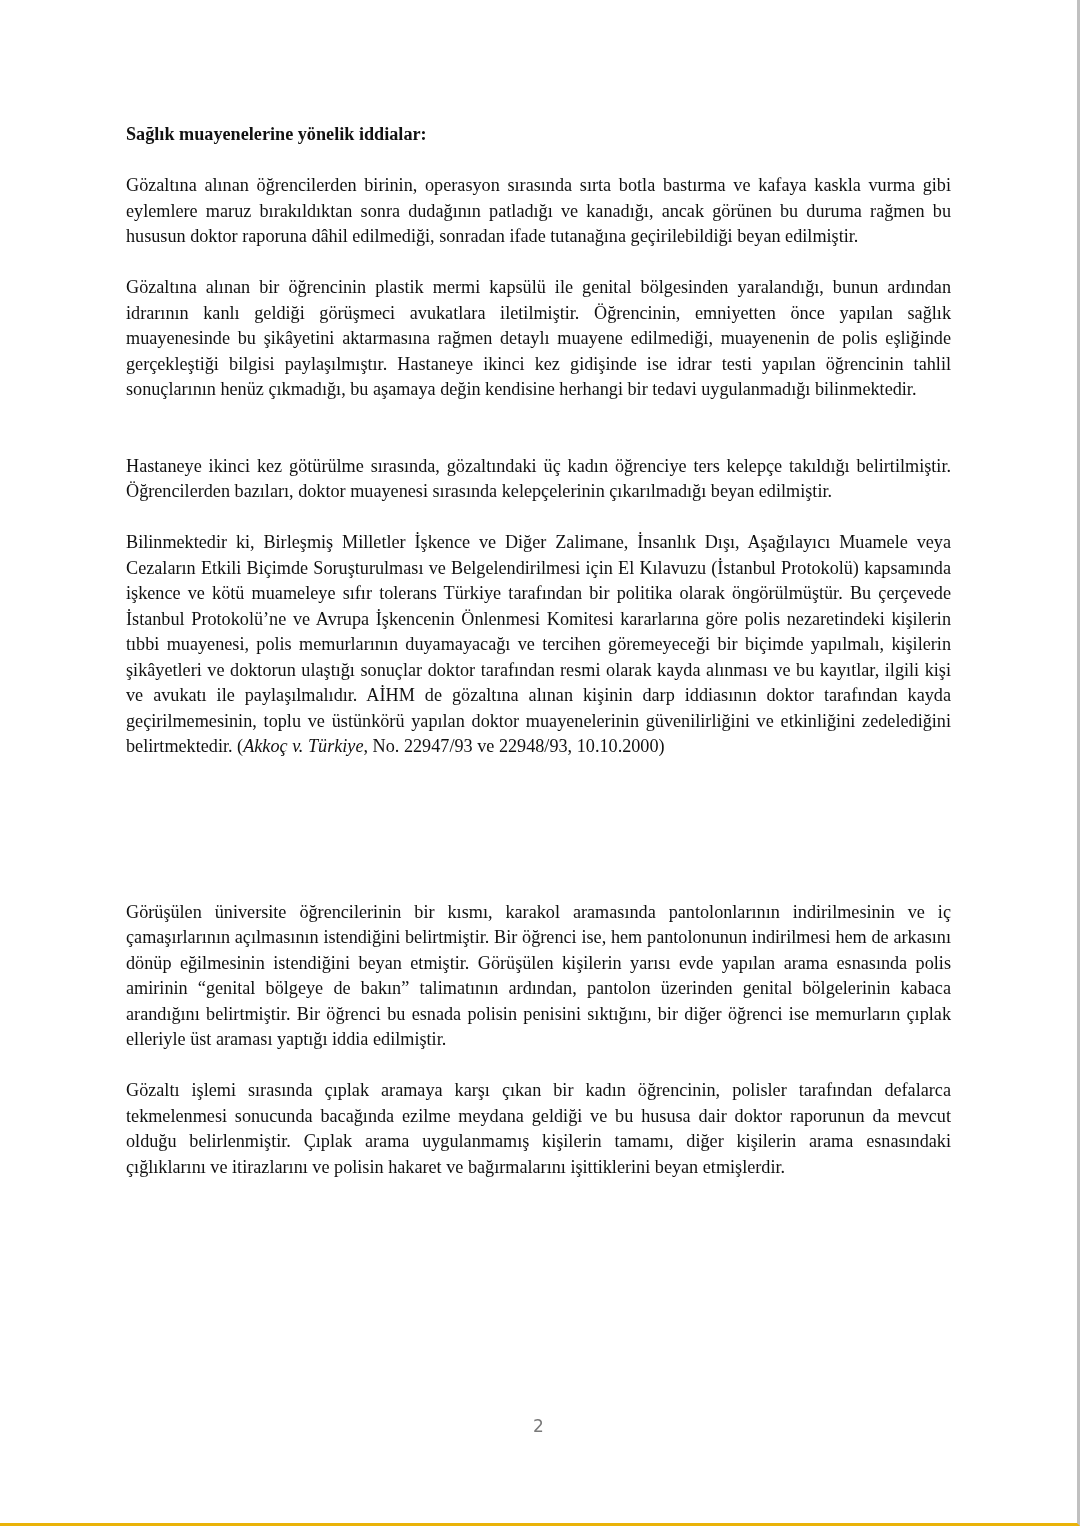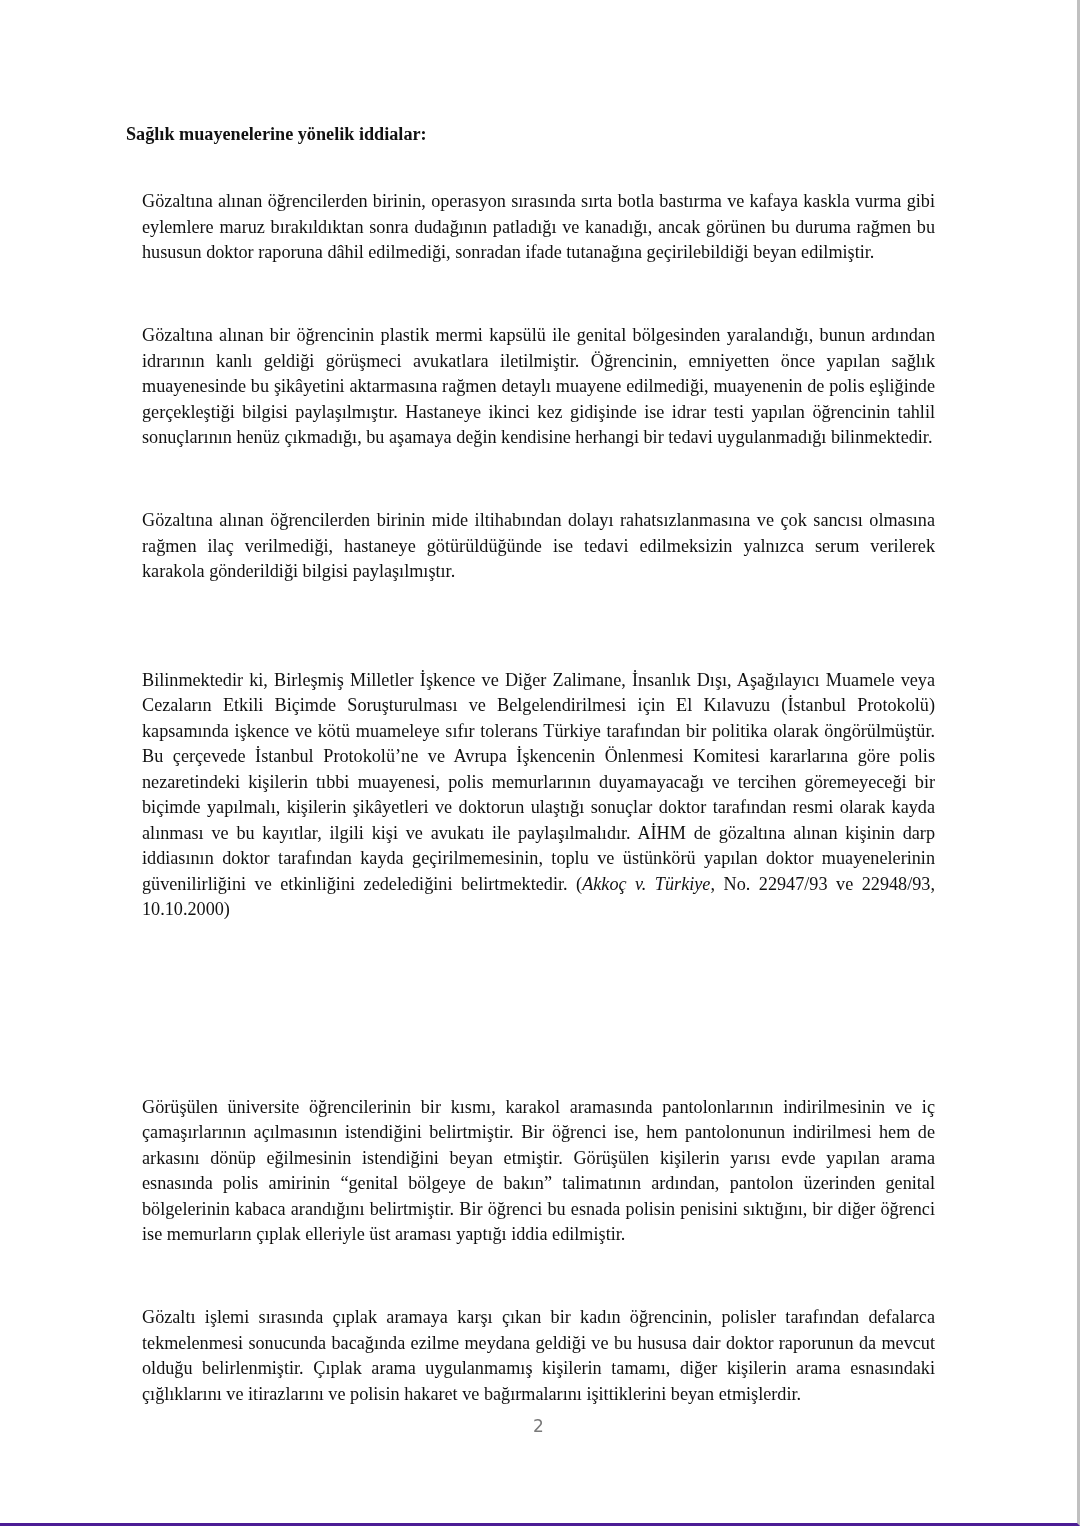--- a/index.html
+++ b/index.html
@@ -14,39 +14,39 @@
       overflow: hidden;
     }
     .page {
       position: absolute;
       left: 0;
       top: 0;
       width: 1077px;
       height: 1523px;
       background: #ffffff;
       border-right: 3px solid #c0c0c0;
-      border-bottom: 3px solid #4c1d95;
+      border-bottom: 3px solid #eab308;
     }
     .content {
       position: absolute;
       left: 126px;
       top: 122px;
       width: 825px;
       font-family: "Liberation Serif", serif;
       font-size: 18.2px;
       line-height: 25.5px;
       color: #111111;
     }
     .heading {
       font-weight: bold;
       margin: 0;
       text-align: left;
     }
     p.para {
-      margin: 16px;
+      margin: 0;
       text-align: justify;
       text-align-last: left;
     }
     .gap1 { height: 25.5px; }
     .gap-large { height: 102px; }
     .gap-mid { height: 38px; }
     .underlined {
       text-decoration-color: #7a9cc6;
       text-decoration-style: solid;
       text-underline-offset: 3px;
@@ -70,23 +70,23 @@
 
     <p class="heading">Sağlık muayenelerine yönelik iddialar:</p>
     <div class="gap1"></div>
 
     <p class="para">Gözaltına alınan öğrencilerden birinin, operasyon sırasında sırta botla bastırma ve kafaya kaskla vurma gibi eylemlere maruz bırakıldıktan sonra dudağının patladığı ve kanadığı, ancak görünen bu duruma rağmen bu hususun doktor raporuna dâhil edilmediği, sonradan ifade tutanağına geçirilebildiği beyan edilmiştir.</p>
     <div class="gap1"></div>
 
     <p class="para">Gözaltına alınan bir öğrencinin plastik mermi kapsülü ile genital bölgesinden yaralandığı, bunun ardından idrarının kanlı geldiği görüşmeci avukatlara iletilmiştir. Öğrencinin, emniyetten önce yapılan sağlık muayenesinde bu şikâyetini aktarmasına rağmen detaylı muayene edilmediği, muayenenin de polis eşliğinde gerçekleştiği bilgisi paylaşılmıştır. Hastaneye ikinci kez gidişinde ise idrar testi yapılan öğrencinin tahlil sonuçlarının henüz çıkmadığı, bu aşamaya değin kendisine herhangi bir tedavi uygulanmadığı bilinmektedir.</p>
     <div class="gap1"></div>
 
-    <p class="para">Gözaltına alınan öğrencilerden birinin mide iltihabından dolayı rahatsızlanmasına ve çok sancısı olmasına rağmen ilaç verilmediği, hastaneye götürüldüğünde ise tedavi edilmeksizin yalnızca serum verilerek karakola gönderildiği bilgisi paylaşılmıştır.</p>
     <div class="gap1"></div>
 
+    <p class="para">Hastaneye ikinci kez götürülme sırasında, gözaltındaki üç kadın öğrenciye ters kelepçe takıldığı belirtilmiştir. Öğrencilerden bazıları, doktor muayenesi sırasında kelepçelerinin çıkarılmadığı beyan edilmiştir.</p>
     <div class="gap1"></div>
 
     <p class="para"><span>Bilinmektedir ki, Birleşmiş Milletler İşkence ve Diğer Zalimane, İnsanlık Dışı, Aşağılayıcı Muamele veya Cezaların Etkili Biçimde Soruşturulması ve Belgelendirilmesi için El Kılavuzu (İstanbul Protokolü) kapsamında işkence ve kötü muameleye sıfır tolerans Türkiye tarafından bir politika olarak öngörülmüştür. Bu çerçevede İstanbul Protokolü’ne ve Avrupa İşkencenin Önlenmesi Komitesi kararlarına göre polis nezaretindeki kişilerin tıbbi muayenesi, polis memurlarının duyamayacağı ve tercihen göremeyeceği bir biçimde yapılmalı, kişilerin şikâyetleri ve doktorun ulaştığı sonuçlar doktor tarafından resmi olarak kayda alınması ve bu kayıtlar, ilgili kişi ve avukatı ile paylaşılmalıdır. AİHM de gözaltına alınan kişinin darp iddiasının doktor tarafından kayda geçirilmemesinin, toplu ve üstünkörü yapılan doktor muayenelerinin güvenilirliğini ve etkinliğini zedelediğini belirtmektedir. (</span><i>Akkoç v. Türkiye</i><span>, No. 22947/93 ve 22948/93, 10.10.2000)</span></p>
 
     <div class="gap-large"></div>
 
     <div class="gap-mid"></div>
 
     <p class="para"><span>Görüşülen üniversite öğrencilerinin bir kısmı, karakol aramasında pantolonlarının indirilmesinin ve iç çamaşırlarının açılmasının istendiğini belirtmiştir. Bir öğrenci </span><span class="underlined">ise,</span><span> hem pantolonunun indirilmesi hem de arkasını dönüp eğilmesinin istendiğini beyan etmiştir. Görüşülen kişilerin yarısı evde yapılan arama esnasında polis amirinin “genital bölgeye de bakın” talimatının ardından, pantolon üzerinden genital bölgelerinin kabaca arandığını belirtmiştir. Bir öğrenci bu esnada polisin penisini sıktığını, bir diğer öğrenci ise memurların çıplak elleriyle üst araması yaptığı iddia edilmiştir.</span></p>
     <div class="gap1"></div>

